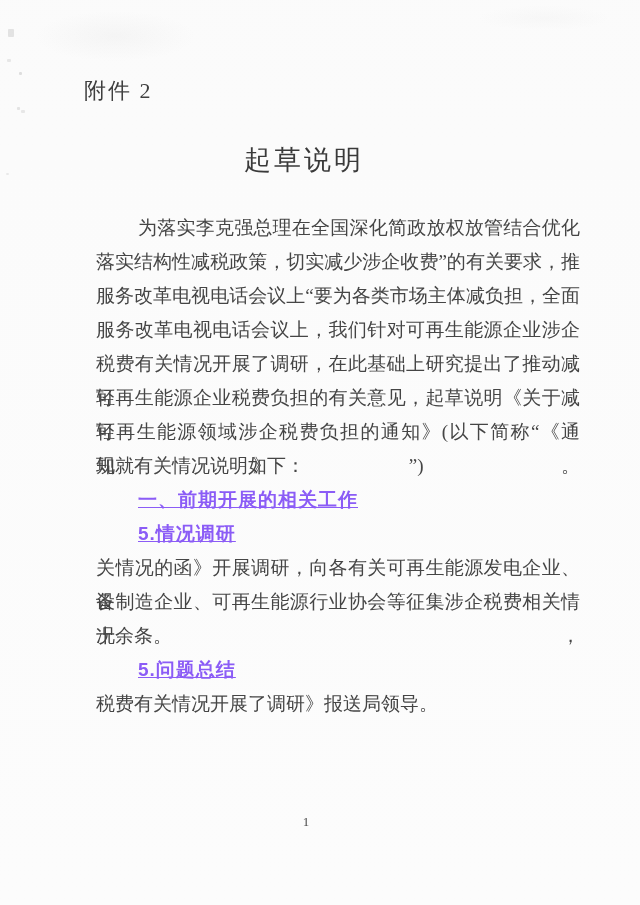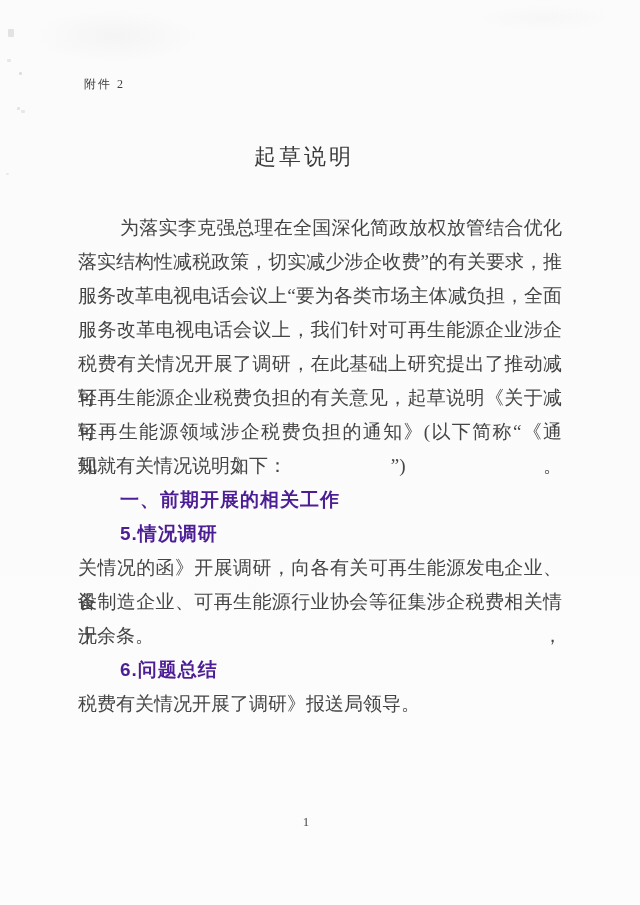--- a/index.html
+++ b/index.html
@@ -25,43 +25,43 @@
       radial-gradient(closest-side at 18% 4%, rgba(160,160,160,0.07), rgba(160,160,160,0) 70%),
       radial-gradient(closest-side at 85% 2%, rgba(170,170,170,0.05), rgba(170,170,170,0) 70%),
       linear-gradient(180deg, rgba(250,250,250,0.6), rgba(253,253,253,0));
     pointer-events: none;
   }
 
   .attachment-label {
     position: absolute;
     left: 84px;
     top: 76px;
-    font-size: 12px;
+    font-size: 22px;
     letter-spacing: 2px;
     color: #3f3f3f;
   }
 
   .doc-title-wrap {
     position: absolute;
     left: 0;
     top: 142px;
     width: 100%;
     text-align: center;
     transform: translateX(-16px);
   }
   .doc-title {
-    font-size: 22px;
+    font-size: 27px;
     letter-spacing: 3px;
     color: #3a3a3a;
     display: inline-block;
   }
 
   .body-block {
     position: absolute;
-    left: 78px;
+    left: 96px;
     top: 211px;
     width: 484px;
   }
   .line {
     height: 34px;
     line-height: 34px;
     font-size: 19px;
     text-align: justify;
     white-space: nowrap;
     color: #454545;
@@ -69,22 +69,23 @@
   .line.full {
     text-align-last: justify;
     white-space: normal;
   }
   .line.indent {
     padding-left: 42px;
   }
   .line.heading {
     font-family: "Liberation Sans", "DejaVu Sans", sans-serif;
     font-weight: 700;
-    color: #4c1d95;
+    color: #8b5cf6;
     letter-spacing: 1px;
+    text-decoration: underline;
   }
 
   .page-number-wrap {
     position: absolute;
     left: 0;
     top: 812px;
     width: 100%;
     text-align: center;
     transform: translateX(-14px);
   }
@@ -136,21 +137,21 @@
     <div class="line full">可再生能源领域涉企税费负担的通知》(以下简称“《通知》”)。</div>
     <div class="line">现就有关情况说明如下：</div>
 
     <div class="line heading indent">一、前期开展的相关工作</div>
     <div class="line heading indent">5.情况调研</div>
 
     <div class="line full">关情况的函》开展调研，向各有关可再生能源发电企业、设</div>
     <div class="line full">备制造企业、可再生能源行业协会等征集涉企税费相关情况，</div>
     <div class="line">十余条。</div>
 
-    <div class="line heading indent">6.问题总结</div>
+    <div class="line heading indent">5.问题总结</div>
 
     <div class="line">税费有关情况开展了调研》报送局领导。</div>
 
   </div>
 
   <div class="page-number-wrap">
     <span class="page-number">1</span>
   </div>
 
 </div>

